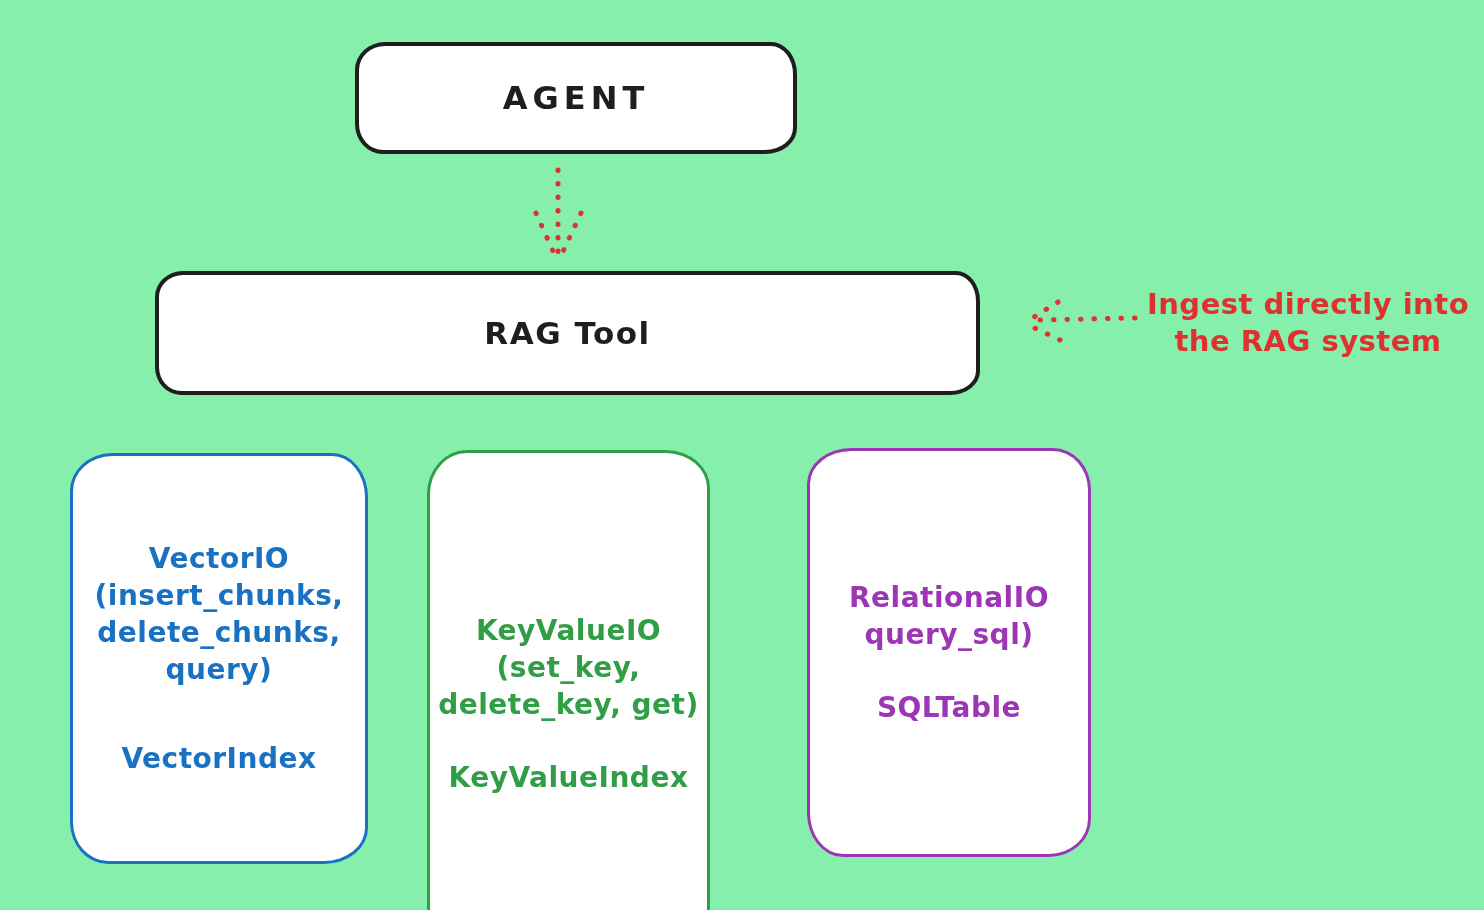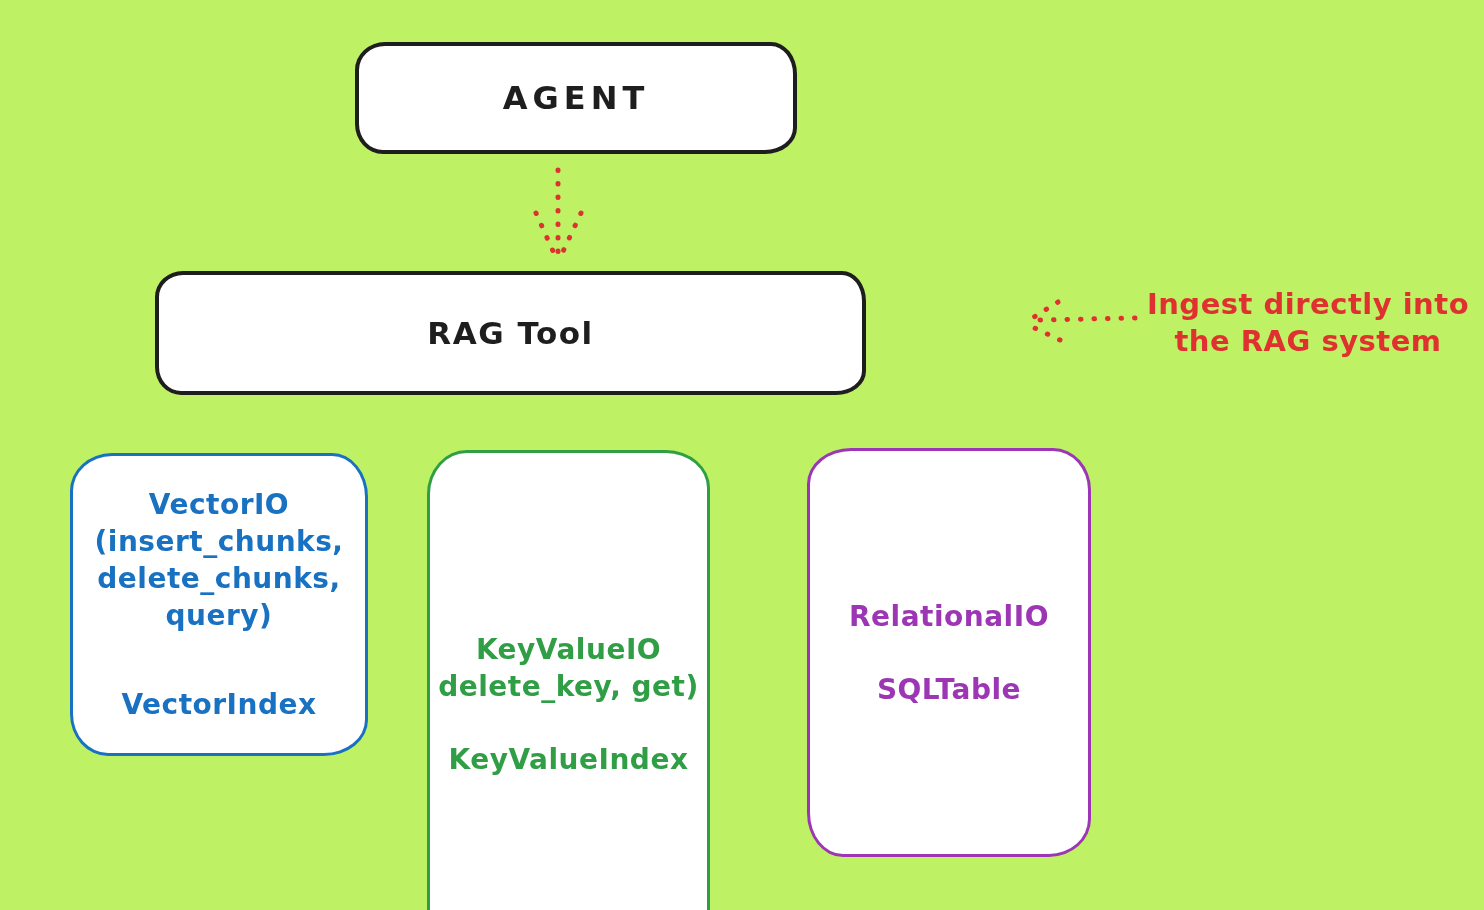--- a/index.html
+++ b/index.html
@@ -5,21 +5,21 @@
   html, body {
     margin: 0;
     padding: 0;
     background: #ffffff;
     font-family: "DejaVu Sans", sans-serif;
   }
   .canvas {
     position: relative;
     width: 1484px;
     height: 910px;
-    background: #bef264;
+    background: #86efac;
     overflow: hidden;
   }
   .box {
     position: absolute;
     background: #ffffff;
     display: flex;
     align-items: center;
     justify-content: center;
     box-sizing: border-box;
   }
@@ -32,21 +32,21 @@
     border-radius: 30px 26px 32px 28px / 28px 32px 26px 30px;
   }
   .agent-label {
     font-size: 32px;
     font-weight: 700;
     letter-spacing: 5px;
     color: #1e1e1e;
   }
   .rag-box {
     left: 155px; top: 271px;
-    width: 711px; height: 124px;
+    width: 825px; height: 124px;
     border-radius: 28px 24px 30px 26px / 26px 30px 24px 28px;
   }
   .rag-label {
     font-size: 31px;
     font-weight: 600;
     letter-spacing: 1.5px;
     color: #1e1e1e;
   }
   .io-box {
     border-width: 3.5px;
@@ -55,21 +55,21 @@
     text-align: center;
     font-size: 28px;
     font-weight: 600;
     letter-spacing: 0.5px;
     line-height: 37px;
   }
   .io-box .title-group { margin: 0; }
   .io-box .index-label { margin-top: 36px; }
   .vector-box {
     left: 70px; top: 453px;
-    width: 298px; height: 303px;
+    width: 298px; height: 411px;
     border-radius: 42px 36px 44px 38px / 38px 44px 36px 42px;
     gap: 16px;
   }
   .keyvalue-box {
     left: 427px; top: 450px;
     width: 283px; height: 508px;
     border-radius: 40px 44px 36px 42px / 44px 38px 42px 36px;
   }
   .relational-box {
     left: 807px; top: 448px;
@@ -138,25 +138,27 @@
       <div>(insert_chunks,</div>
       <div>delete_chunks,</div>
       <div>query)</div>
     </div>
     <div class="index-label">VectorIndex</div>
   </div>
 
   <div class="box io-box keyvalue-box" style="border-color: rgb(47, 158, 68); color: rgb(47, 158, 68);">
     <div class="title-group">
       <div>KeyValueIO</div>
+      <div>(set_key,</div>
       <div>delete_key, get)</div>
     </div>
     <div class="index-label">KeyValueIndex</div>
   </div>
 
   <div class="box io-box relational-box" style="border-color: rgb(156, 54, 181); color: rgb(156, 54, 181);">
     <div class="title-group">
       <div>RelationalIO</div>
+      <div>query_sql)</div>
     </div>
     <div class="index-label">SQLTable</div>
   </div>
 
 </div>
 
 </body></html>

